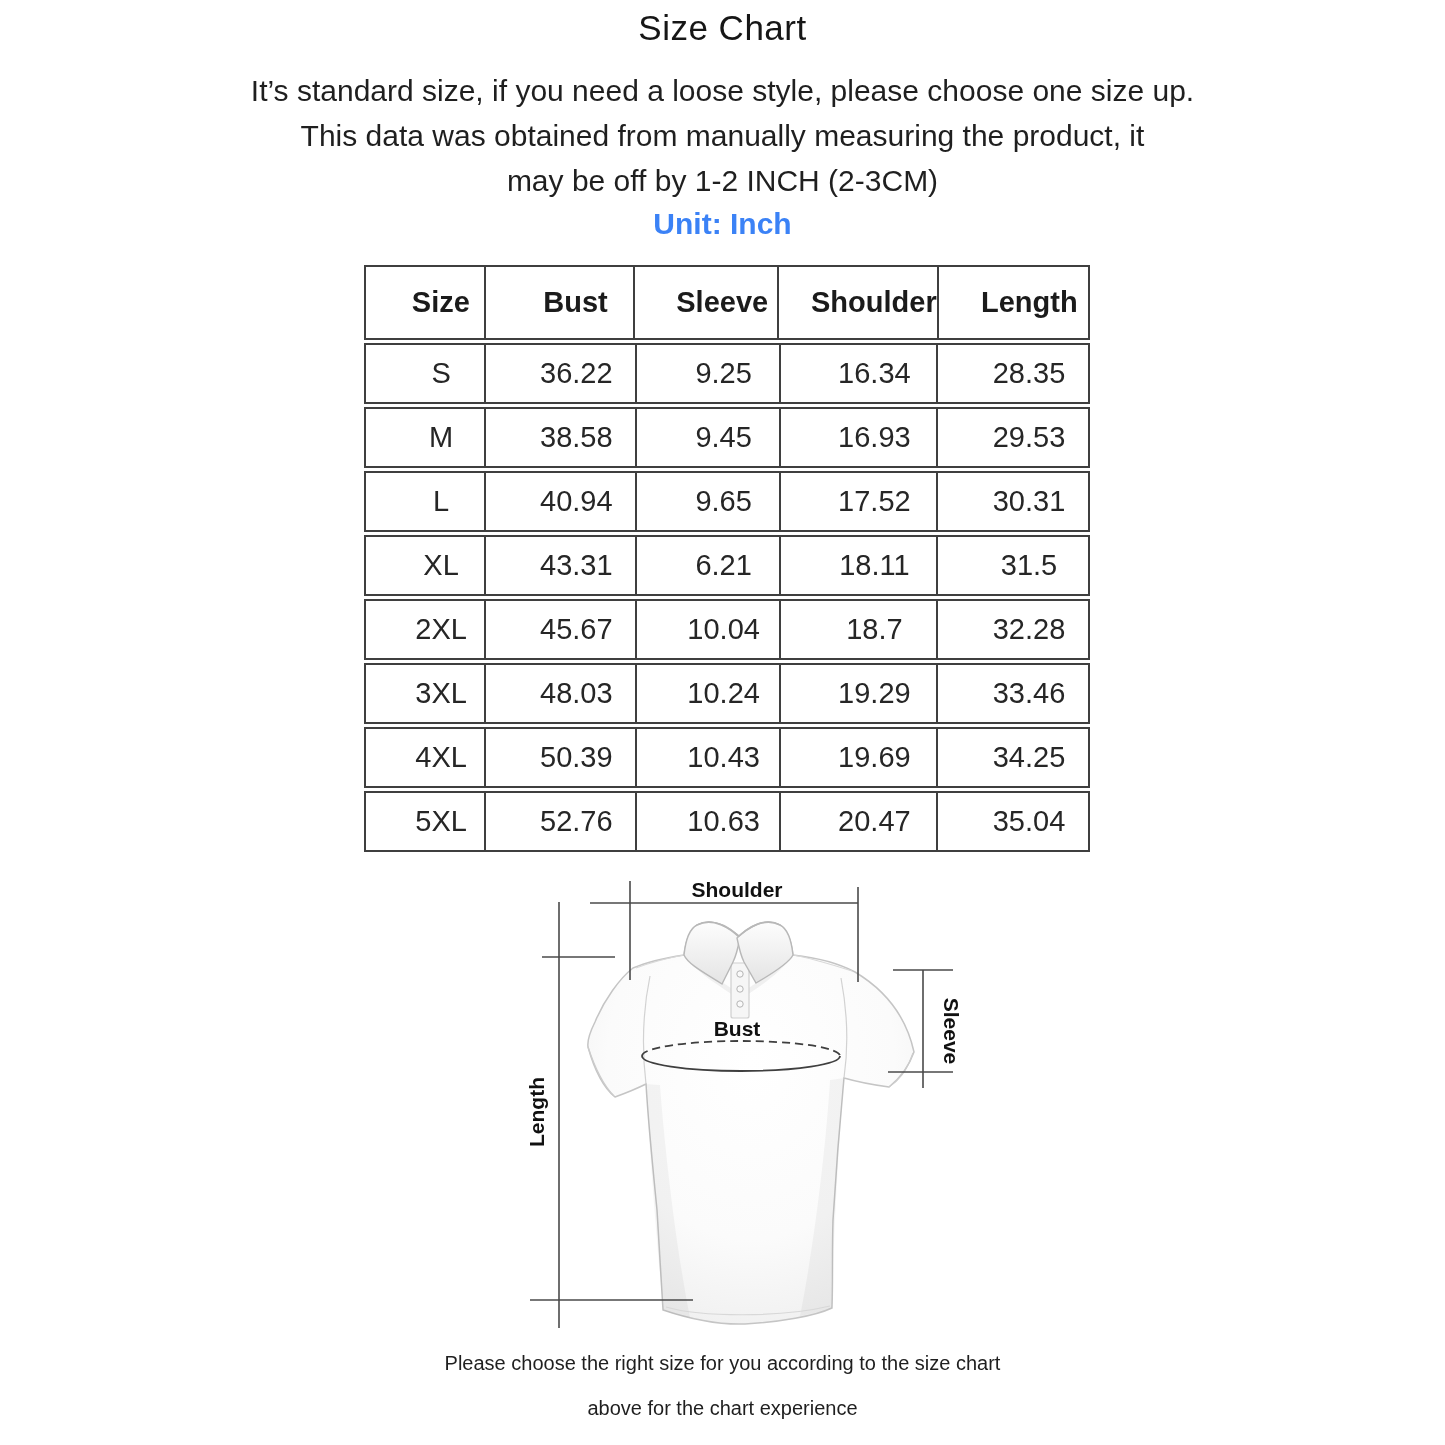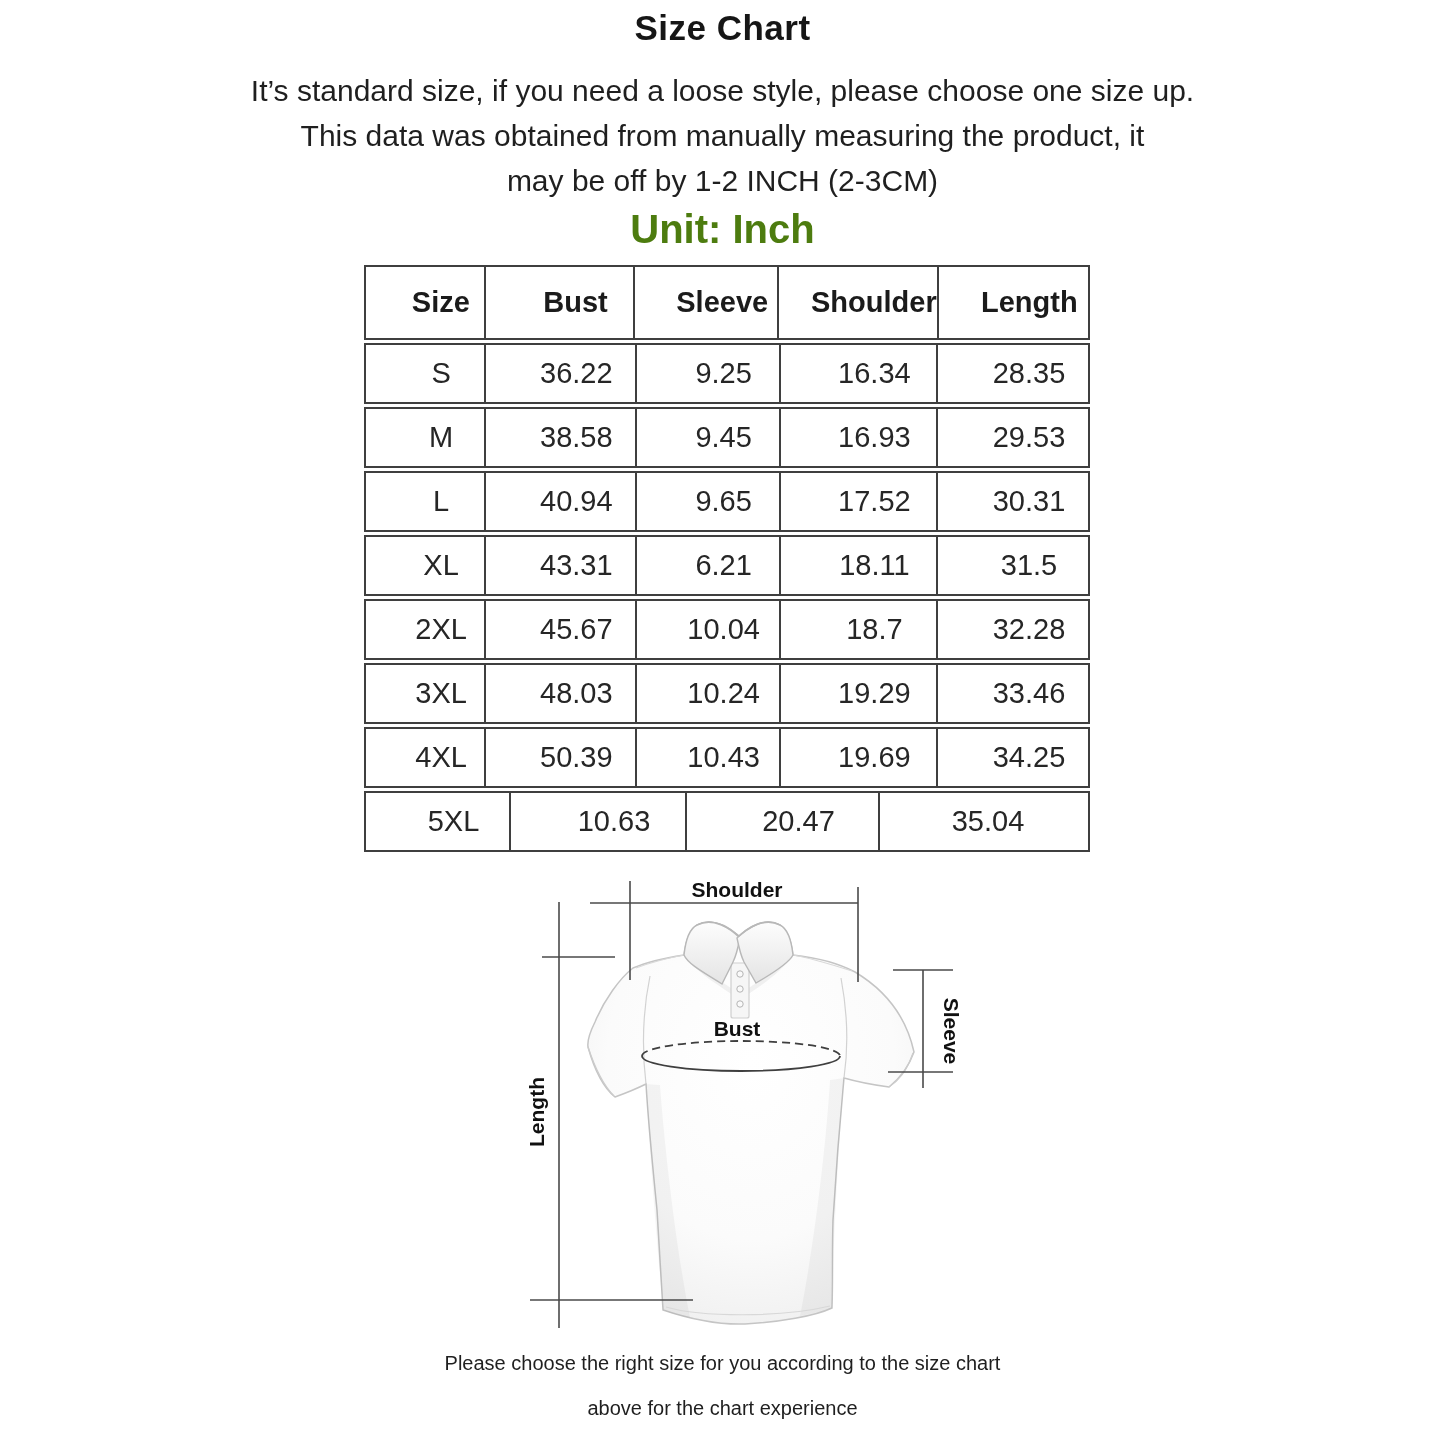--- a/index.html
+++ b/index.html
@@ -11,35 +11,35 @@
     background: #ffffff;
     font-family: "Liberation Sans", sans-serif;
     color: #1c1c1c;
     overflow: hidden;
   }
   .centered { position: absolute; left: 0; width: 100%; text-align: center; }
 
   .title {
     top: 8px;
     font-size: 35px;
-    font-weight: bold;
+    font-weight: normal;
     letter-spacing: 0.5px;
     color: #161616;
   }
   .intro {
     top: 68px;
     font-size: 30px;
     line-height: 45px;
     color: #1f1f1f;
   }
   .unit {
     top: 207px;
-    font-size: 40px;
+    font-size: 30px;
     font-weight: bold;
-    color: #4d7c0f;
+    color: #3b82f6;
   }
 
   .size-table {
     position: absolute;
     left: 364px;
     top: 265px;
     width: 726px;
   }
   .trow {
     display: flex;
@@ -155,20 +155,21 @@
     </div>
     <div class="trow">
       <div class="tcell c1">4XL</div>
       <div class="tcell c2">50.39</div>
       <div class="tcell c3">10.43</div>
       <div class="tcell c4">19.69</div>
       <div class="tcell c5">34.25</div>
     </div>
     <div class="trow">
       <div class="tcell c1">5XL</div>
+      <div class="tcell c2">52.76</div>
       <div class="tcell c3">10.63</div>
       <div class="tcell c4">20.47</div>
       <div class="tcell c5">35.04</div>
     </div>
   </div>
 
   <div class="diagram">
     <svg viewBox="0 0 480 480" xmlns="http://www.w3.org/2000/svg">
       <defs>
         <radialGradient id="bodyGrad" cx="50%" cy="35%" r="80%">

